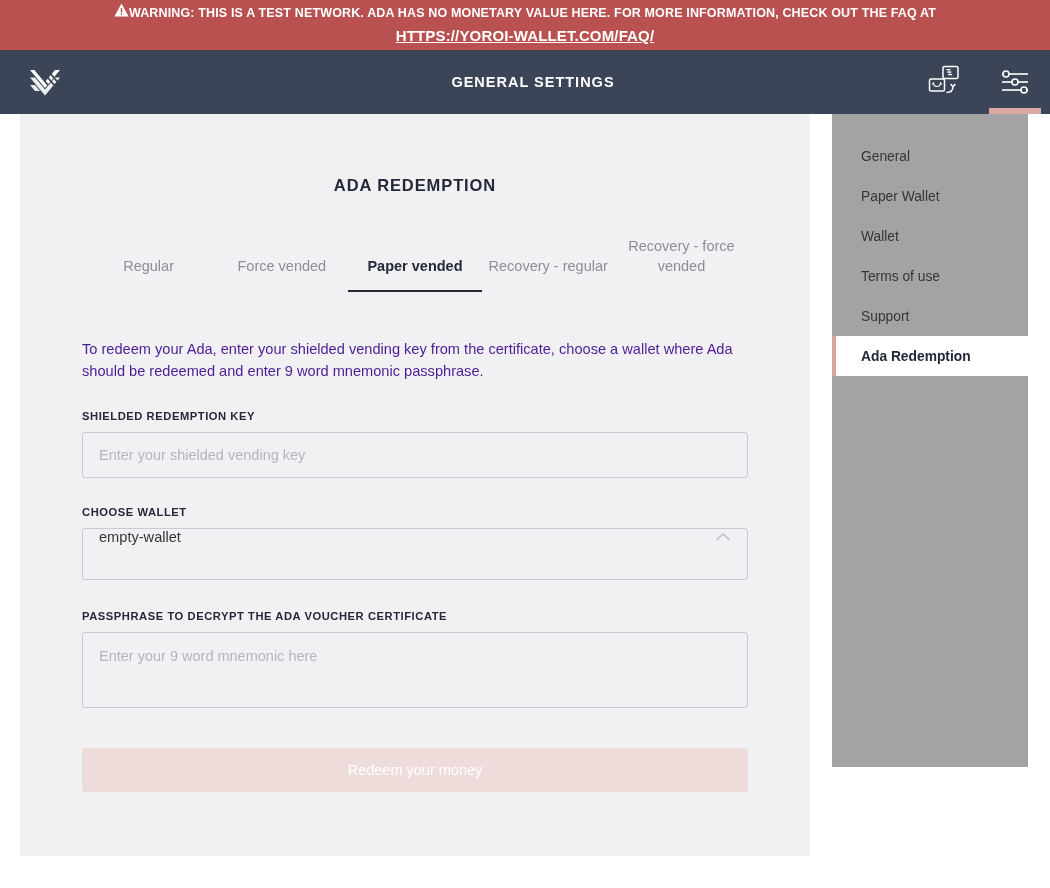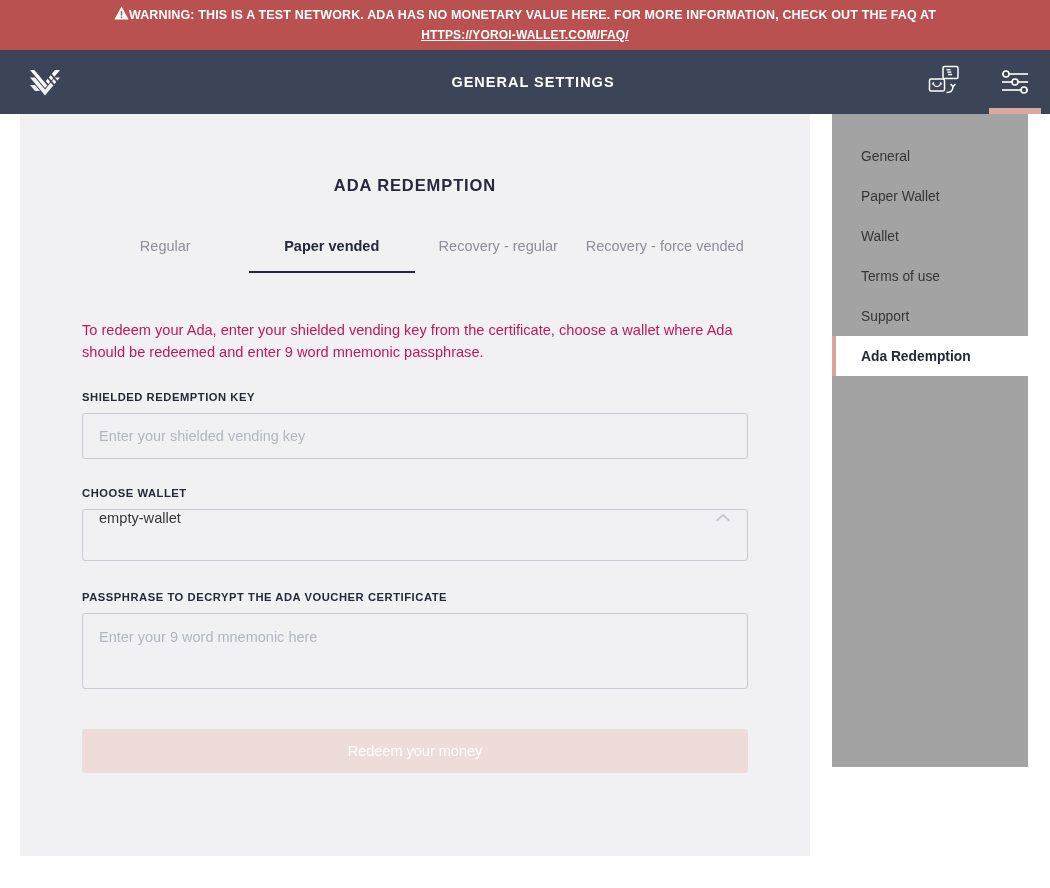--- a/index.html
+++ b/index.html
@@ -27,21 +27,21 @@
   .warning-line-1 {
     display: flex;
     align-items: center;
     font-size: 12.5px;
     font-weight: bold;
     letter-spacing: 0.15px;
     white-space: nowrap;
   }
   .warning-icon { display: block; }
   .warning-link {
-    font-size: 12px;
+    font-size: 15px;
     font-weight: bold;
     letter-spacing: 0.15px;
     color: #ffffff;
     text-decoration: underline;
     cursor: pointer;
   }
 
   
   .topbar {
     position: relative;
@@ -150,21 +150,21 @@
   .tab.active {
     color: #242838;
     font-weight: bold;
     border-bottom: 2px solid #242838;
   }
 
   
   .intro {
     margin-top: 46px;
     font-size: 14.6px;
-    color: #be185d;
+    color: #4c1d95;
     line-height: 1.52;
   }
 
   
   .field { margin-top: 28px; }
   .field-label {
     font-size: 11.2px;
     font-weight: bold;
     color: #242838;
     letter-spacing: 0.55px;
@@ -329,20 +329,21 @@
 
 <div class="page">
 
   <div class="content-card">
     <div class="card-inner">
 
       <div class="page-title">ADA REDEMPTION</div>
 
       <div class="tabs">
         <div class="tab">Regular</div>
+        <div class="tab">Force vended</div>
         <div class="tab active">Paper vended</div>
         <div class="tab">Recovery - regular</div>
         <div class="tab">Recovery - force vended</div>
       </div>
 
       <div class="intro">To redeem your Ada, enter your shielded vending key from the certificate, choose a wallet where Ada should be redeemed and enter 9 word mnemonic passphrase.</div>
 
       <div class="field">
         <div class="field-label">SHIELDED REDEMPTION KEY</div>
         <input class="text-input" type="text" placeholder="Enter your shielded vending key" style="">

